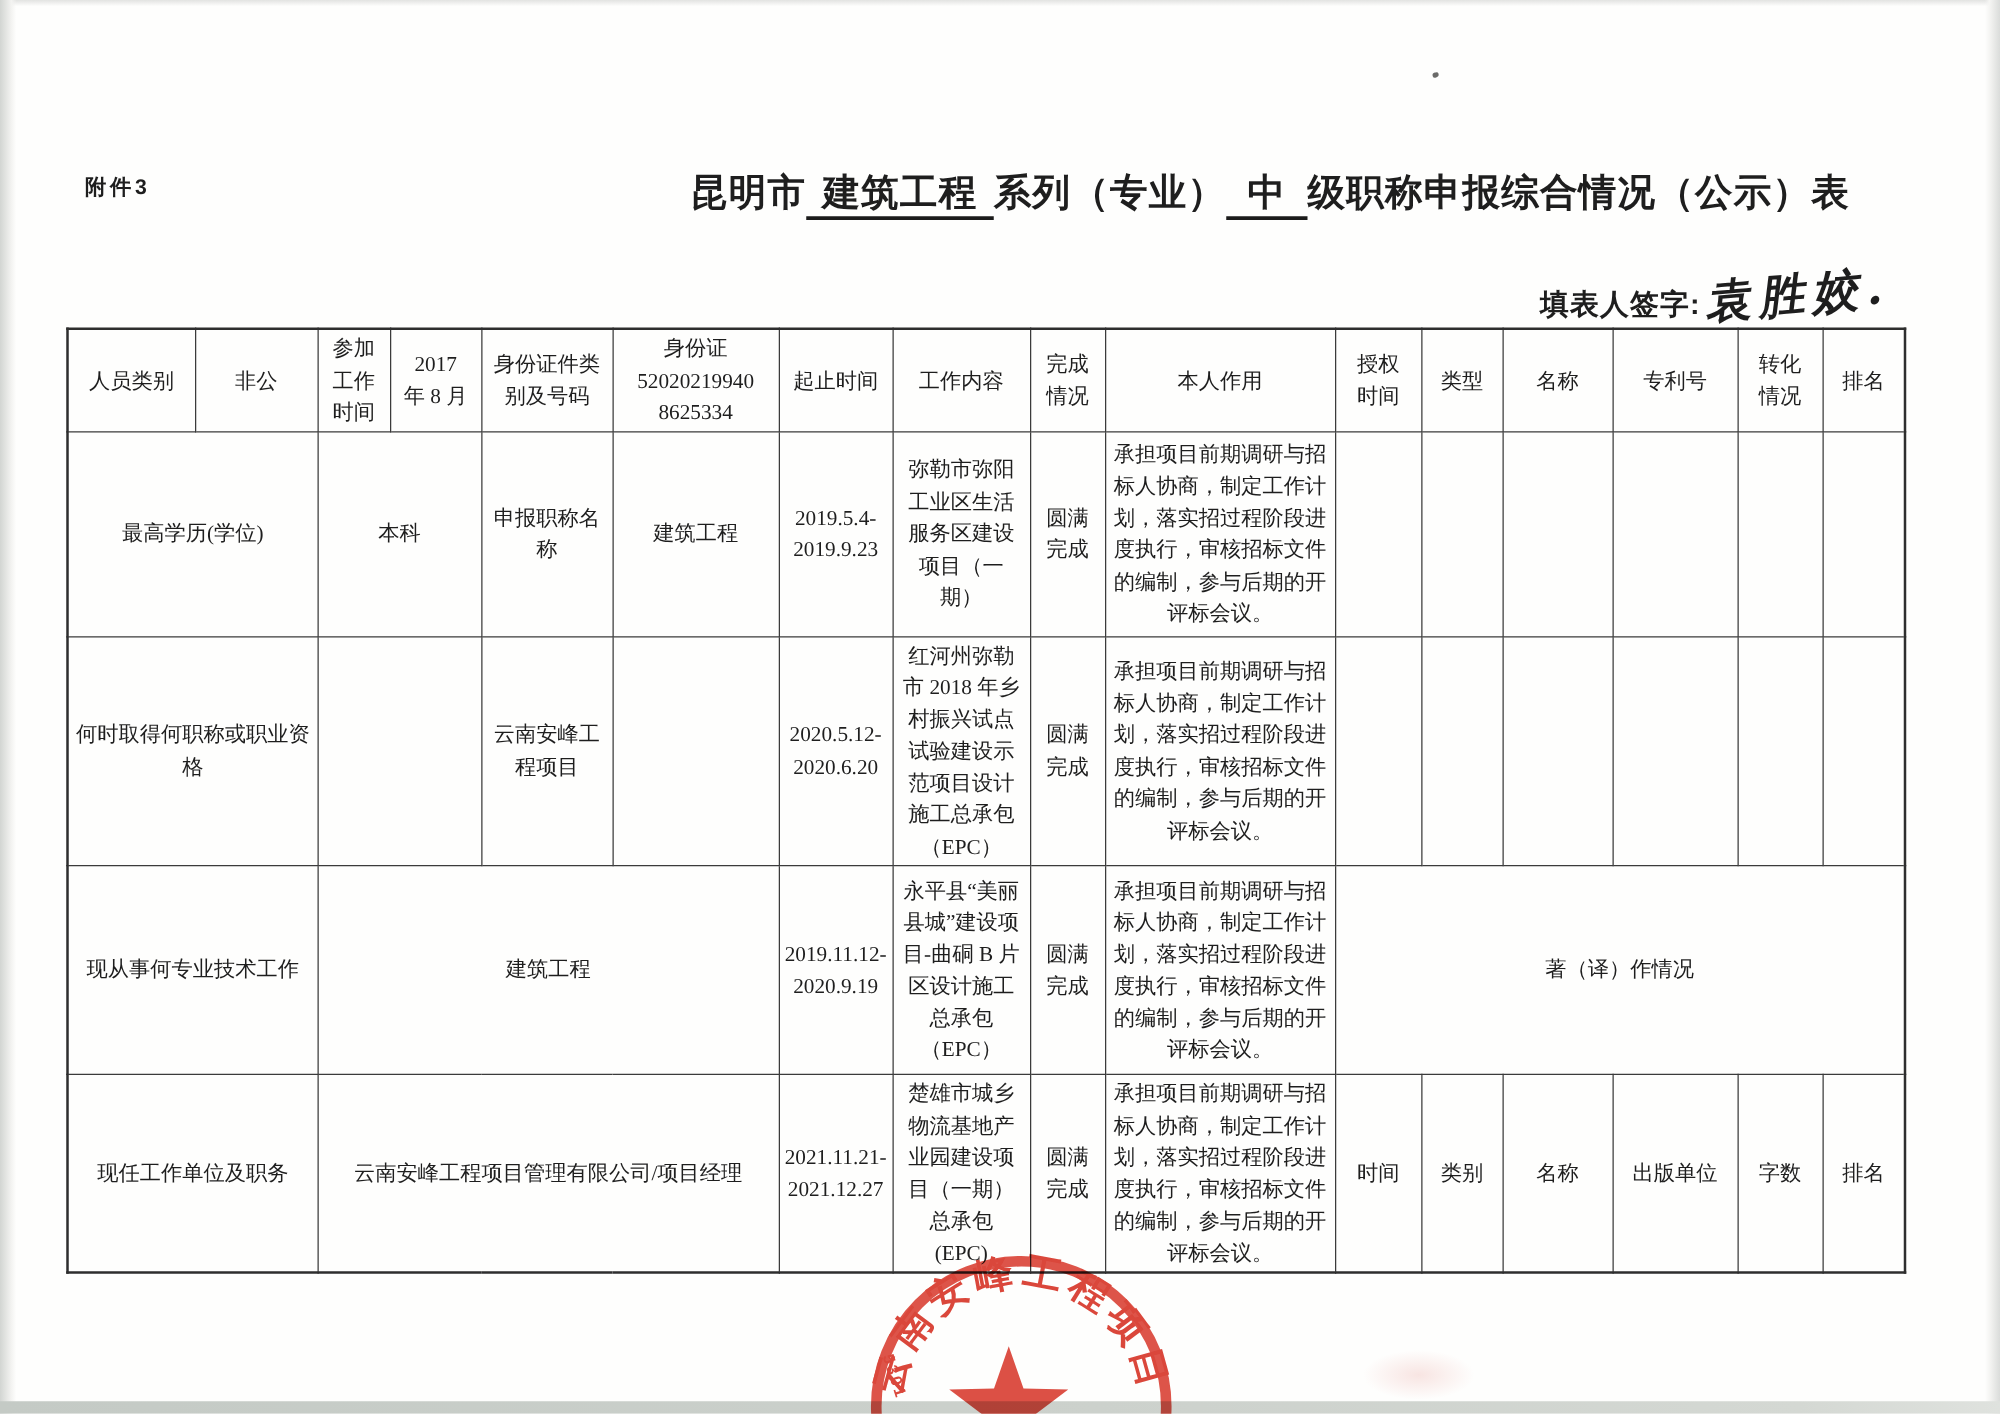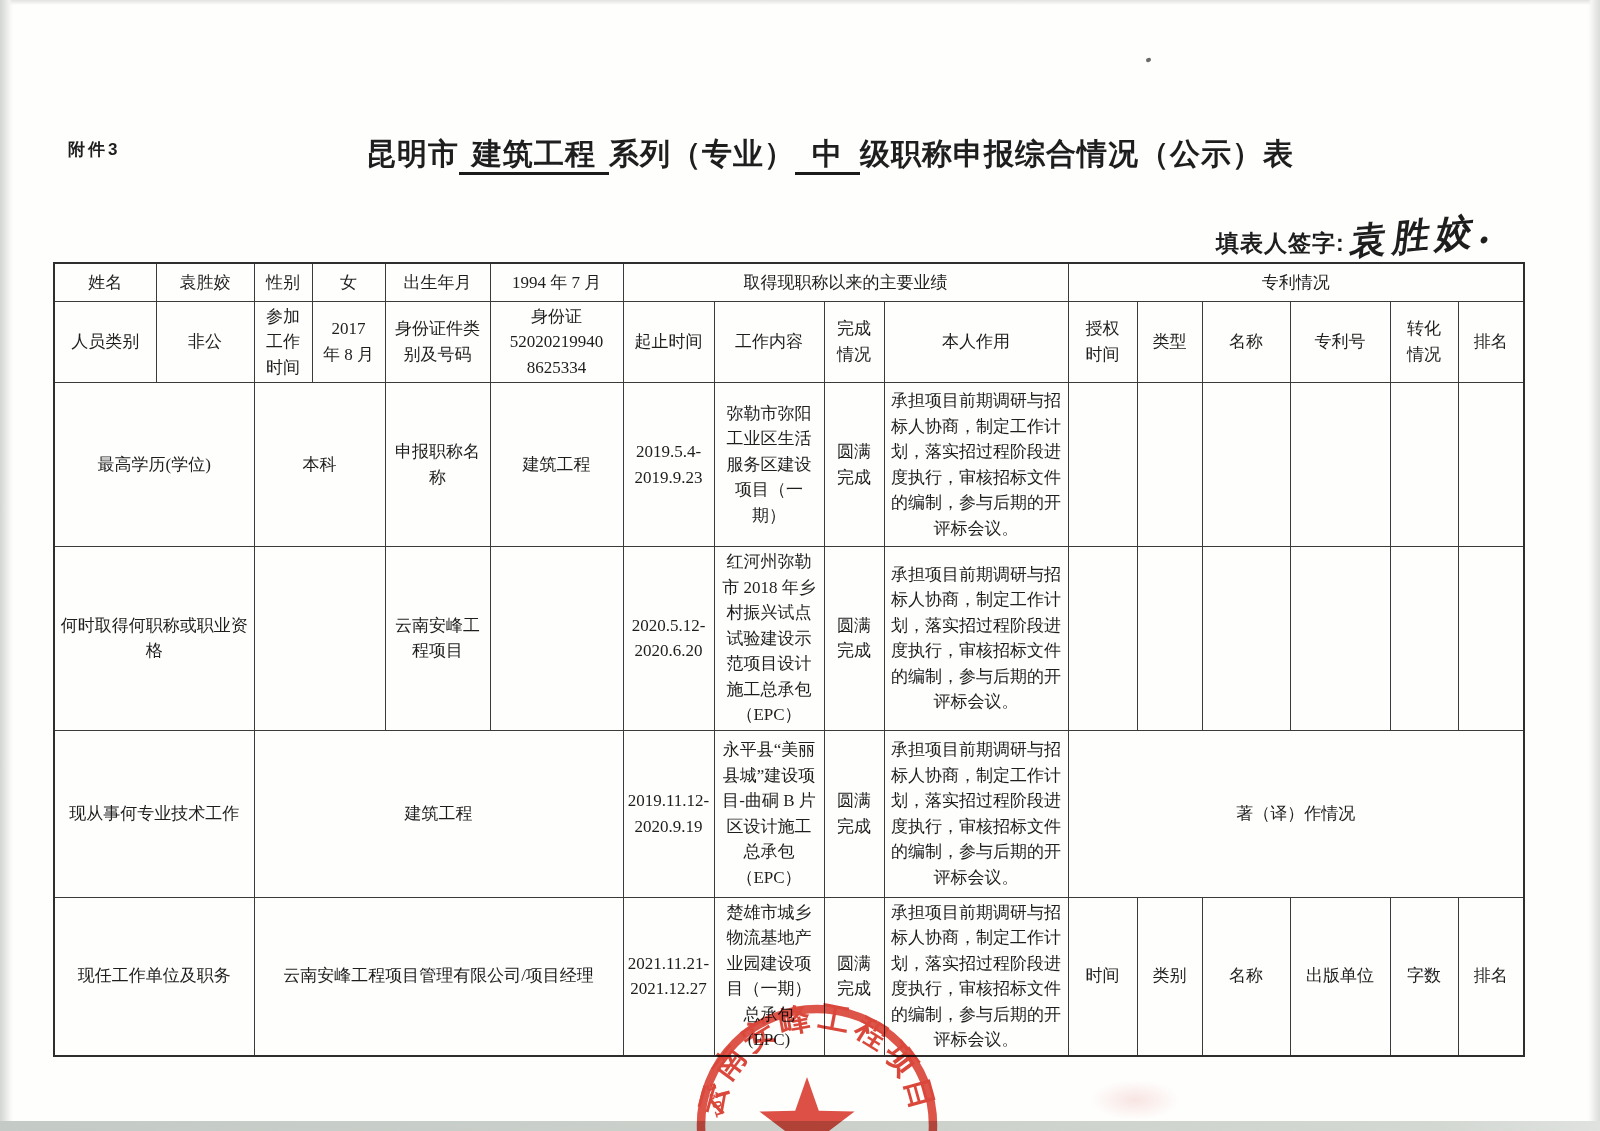--- a/index.html
+++ b/index.html
@@ -17,30 +17,30 @@
     background:linear-gradient(#e2e3e1,rgba(255,255,255,0));}
   .edge-bottom{position:absolute;left:0;top:1121px;width:100%;height:10px;
     background:linear-gradient(to right,#c4cac5,#ccd1cc 55%,#d4d8d3 90%,#dfe2de);}
   .speck{position:absolute;left:1146px;top:58px;width:5px;height:4px;
     background:#6b6b69;border-radius:50% 40% 55% 45%;transform:rotate(-18deg);}
 
   
   .attachment{position:absolute;left:68px;top:138px;
     font-family:"Liberation Sans","DejaVu Sans",sans-serif;
     font-weight:bold;font-size:17px;letter-spacing:3px;}
-  .main-title{position:absolute;left:180px;right:120px;top:134px;text-align:center;
+  .main-title{position:absolute;left:180px;right:120px;top:134px;text-align:right;
     font-family:"Liberation Sans","DejaVu Sans",sans-serif;
     font-weight:bold;font-size:30px;letter-spacing:1px;white-space:nowrap;}
   .fill-blank{border-bottom:3px solid #1b1b1b;padding:0 13px 2px;}
   .fill-blank.narrow{padding:0 17px 2px;}
 
   
   .sign{position:absolute;left:1216px;top:218px;display:flex;align-items:flex-start;}
   .sign-label{font-family:"Liberation Sans","DejaVu Sans",sans-serif;
-    font-weight:600;font-size:23px;padding-top:10px;letter-spacing:1px;}
+    font-weight:600;font-size:23px;padding-top:10px;letter-spacing:1px;margin-left:16px;}
   .sign-name{font-size:37px;font-weight:bold;margin-left:2px;letter-spacing:6px;
     transform:rotate(-5deg) skewX(-12deg);transform-origin:left bottom;
     font-family:"DejaVu Serif",serif;}
 
   
   table.app{position:absolute;left:53px;top:262px;width:1470px;
     border-collapse:collapse;table-layout:fixed;border:2.5px solid #2e2e2e;}
   table.app td{border:1.6px solid #3b3b3b;text-align:center;vertical-align:middle;
     font-size:17px;line-height:1.5;padding:2px 4px;white-space:pre-line;overflow:hidden;}
   td.sm{font-size:15.5px;line-height:1.45;}
@@ -86,30 +86,20 @@
     <col style="width:60px">
       <col style="width:184px">
       <col style="width:69px">
       <col style="width:65px">
     <col style="width:88px">
       <col style="width:100px">
       <col style="width:68px">
       <col style="width:66px">
   </colgroup>
   <tbody>
-      <tr class="r1">
-    <td>姓名</td>
-    <td>袁胜姣</td>
-    <td>性别</td>
-    <td>女</td>
-    <td>出生年月</td>
-    <td>1994 年 7 月</td>
-    <td colspan="4">取得现职称以来的主要业绩</td>
-    <td colspan="6">专利情况</td>
-  </tr>
   <tr class="r2">
     <td>人员类别</td>
     <td>非公</td>
     <td>参加
 工作
 时间</td>
     <td>2017
 年 8 月</td>
     <td>身份证件类别及号码</td>
     <td class="sm">身份证

